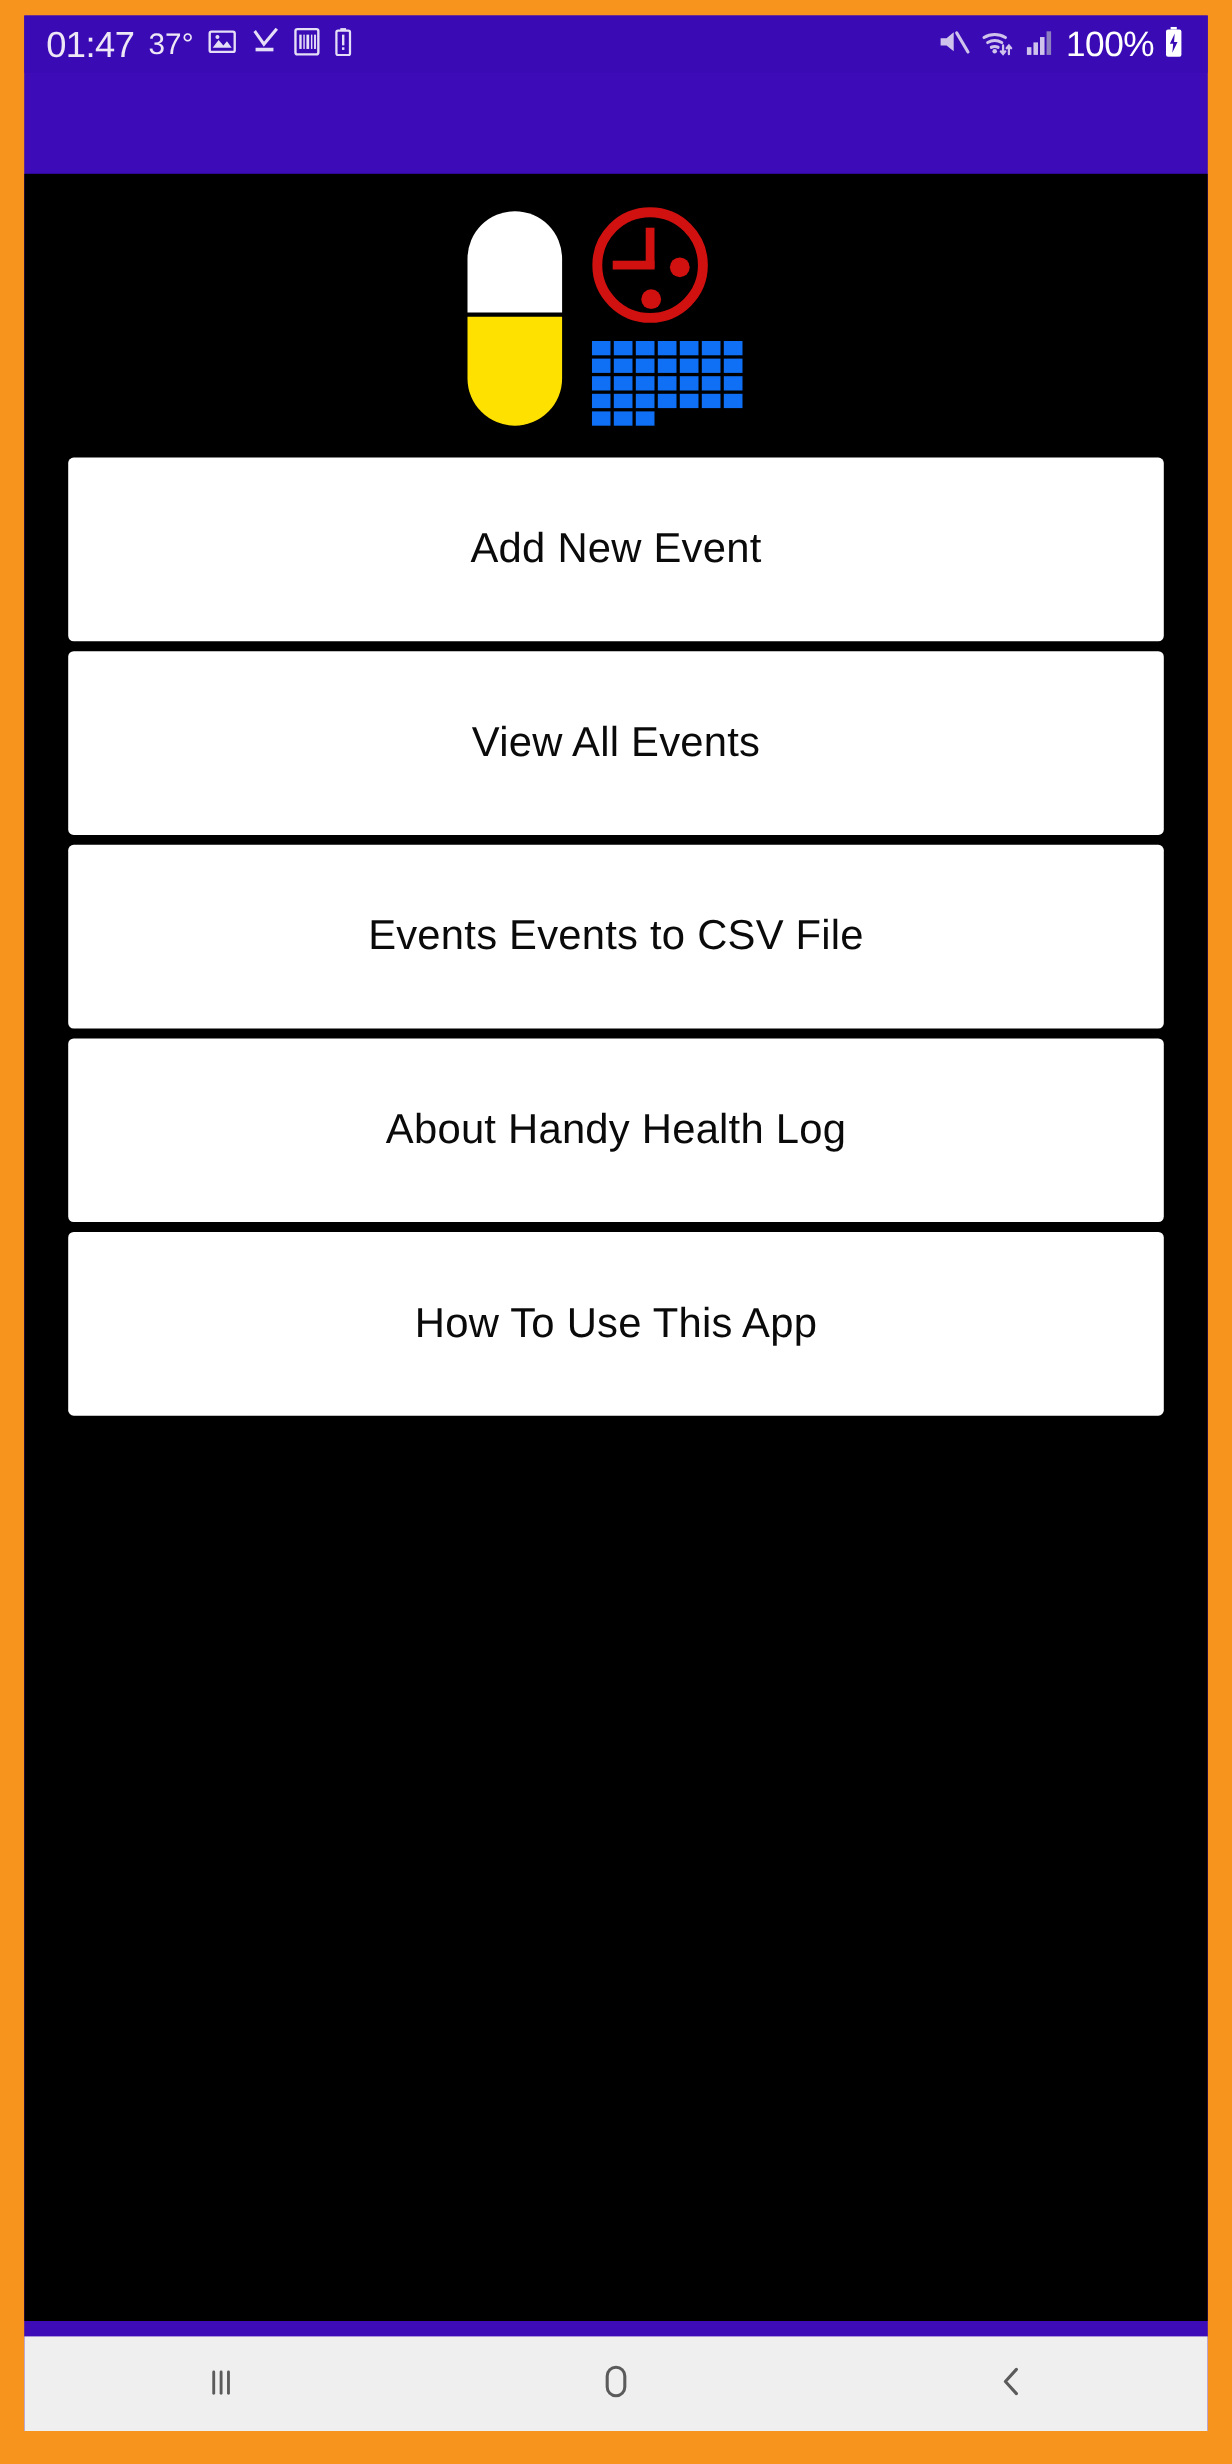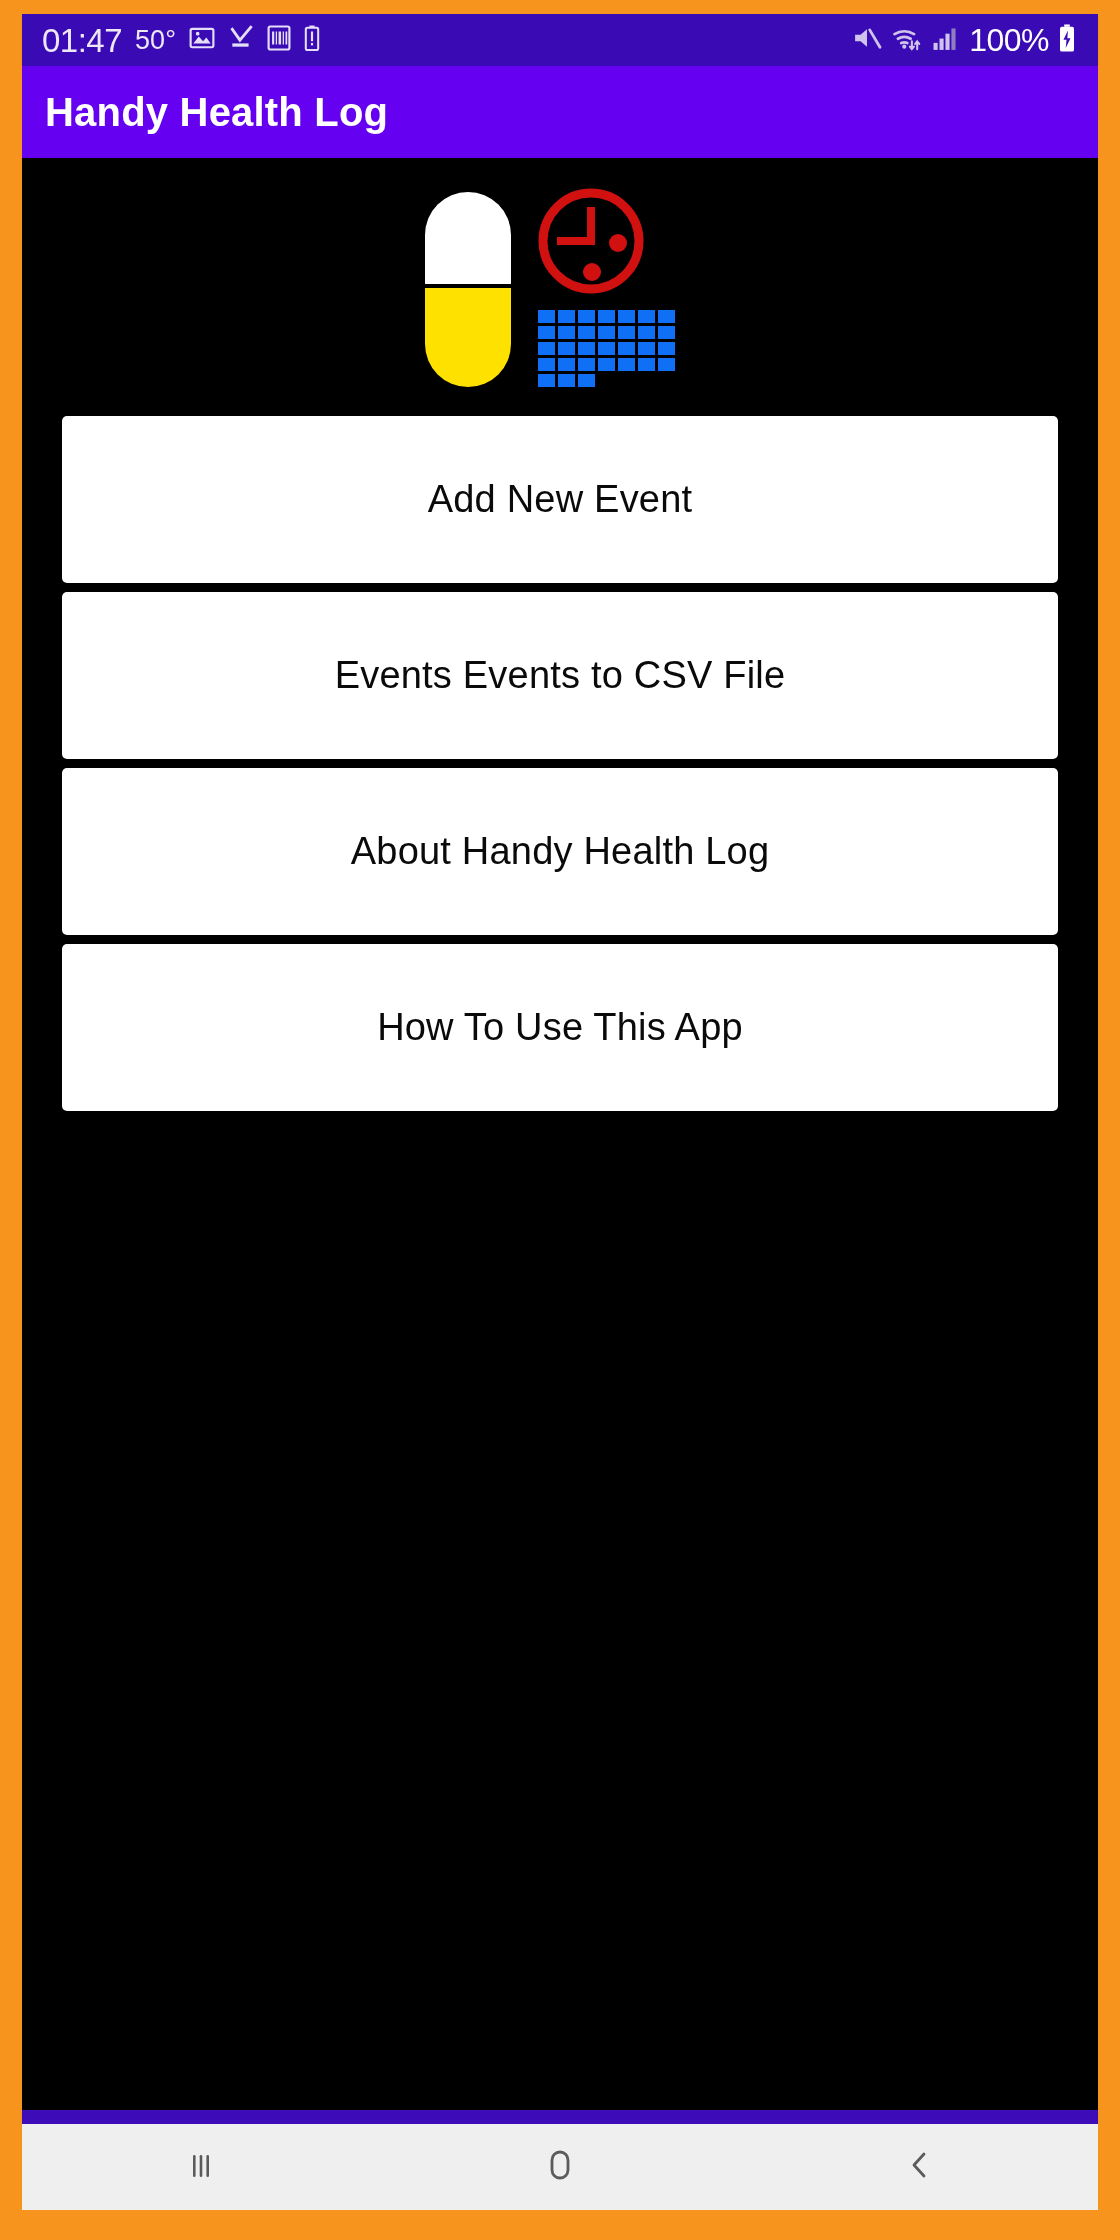--- a/index.html
+++ b/index.html
@@ -211,21 +211,21 @@
 <body>
 
 <div id="frame">
 
   <div id="screen">
 
     <div id="status-bar">
 
       <div class="sb-left">
         <span class="sb-time">01:47</span>
-        <span class="sb-temp">50°</span>
+        <span class="sb-temp">37°</span>
 
         <span class="sb-icon">
           <svg width="26" height="26" viewBox="0 0 24 24">
             <rect x="1.5" y="3.5" width="21" height="17" rx="1.5" fill="none" stroke="#E5DEF7" stroke-width="2"></rect>
             <path d="M4 17 L9 10.5 L13 15 L16 11.5 L20 17 Z" fill="#E5DEF7"></path>
             <circle cx="8" cy="8" r="1.7" fill="#E5DEF7"></circle>
           </svg>
         </span>
 
         <span class="sb-icon">
@@ -290,23 +290,20 @@
         <span class="sb-icon">
           <svg width="18" height="28" viewBox="0 0 14 24">
             <rect x="4.6" y="0.4" width="4.8" height="2" fill="#FFFFFF"></rect>
             <rect x="1" y="2.4" width="12" height="21.2" rx="1.6" fill="#FFFFFF"></rect>
             <path d="M7.8 5.6 L4 13.6 L6.6 13.6 L5.9 20.6 L10 12.2 L7.3 12.2 Z" fill="#3A0BB5"></path>
           </svg>
         </span>
       </div>
     </div>
 
-    <div id="app-bar">
-      <span id="app-title">Handy Health Log</span>
-    </div>
 
     <div id="content">
 
       <div id="logo">
         <div id="logo-inner">
 
           <div class="pill">
             <div class="pill-top"></div>
             <div class="pill-bot"></div>
           </div>
@@ -365,20 +362,23 @@
 
         </div>
       </div>
 
       <div id="menu">
 
         <button class="menu-btn">
           <span class="menu-btn-label">Add New Event</span>
         </button>
 
+        <button class="menu-btn">
+          <span class="menu-btn-label">View All Events</span>
+        </button>
 
         <button class="menu-btn">
           <span class="menu-btn-label">Events Events to CSV File</span>
         </button>
 
 
         <button class="menu-btn">
           <span class="menu-btn-label">About Handy Health Log</span>
         </button>
 

